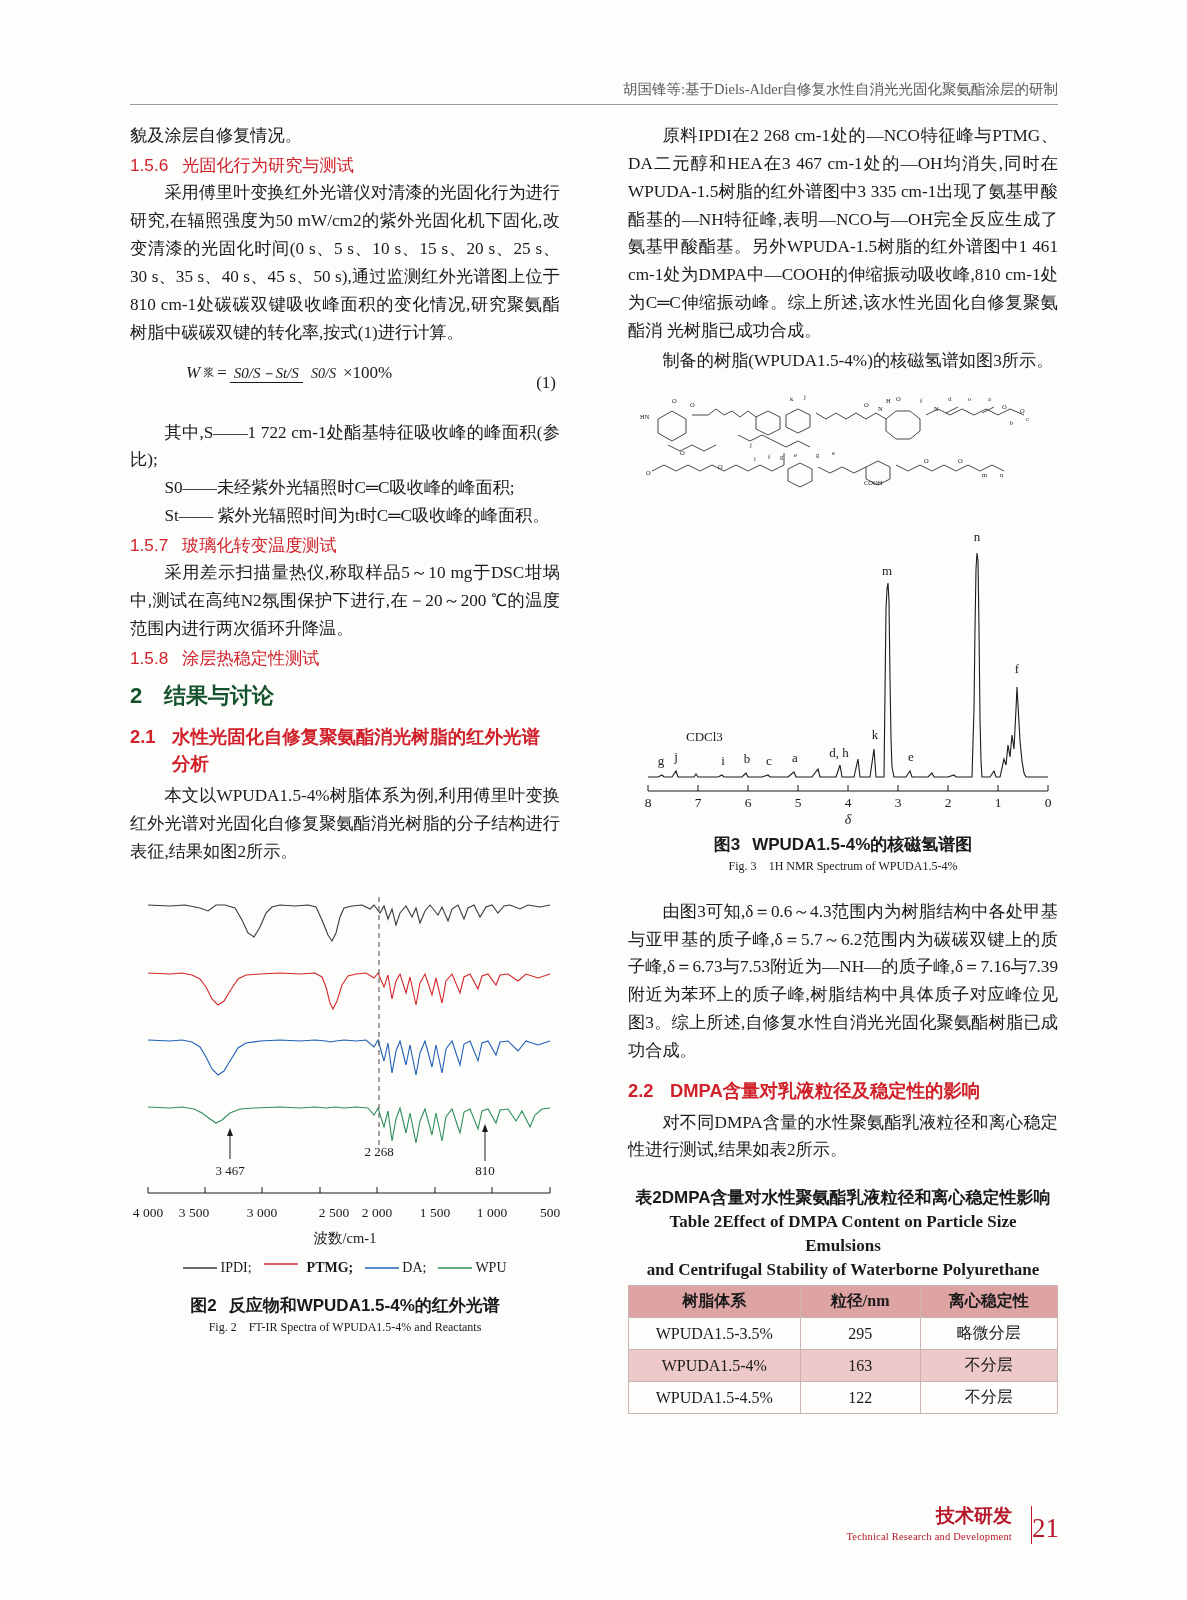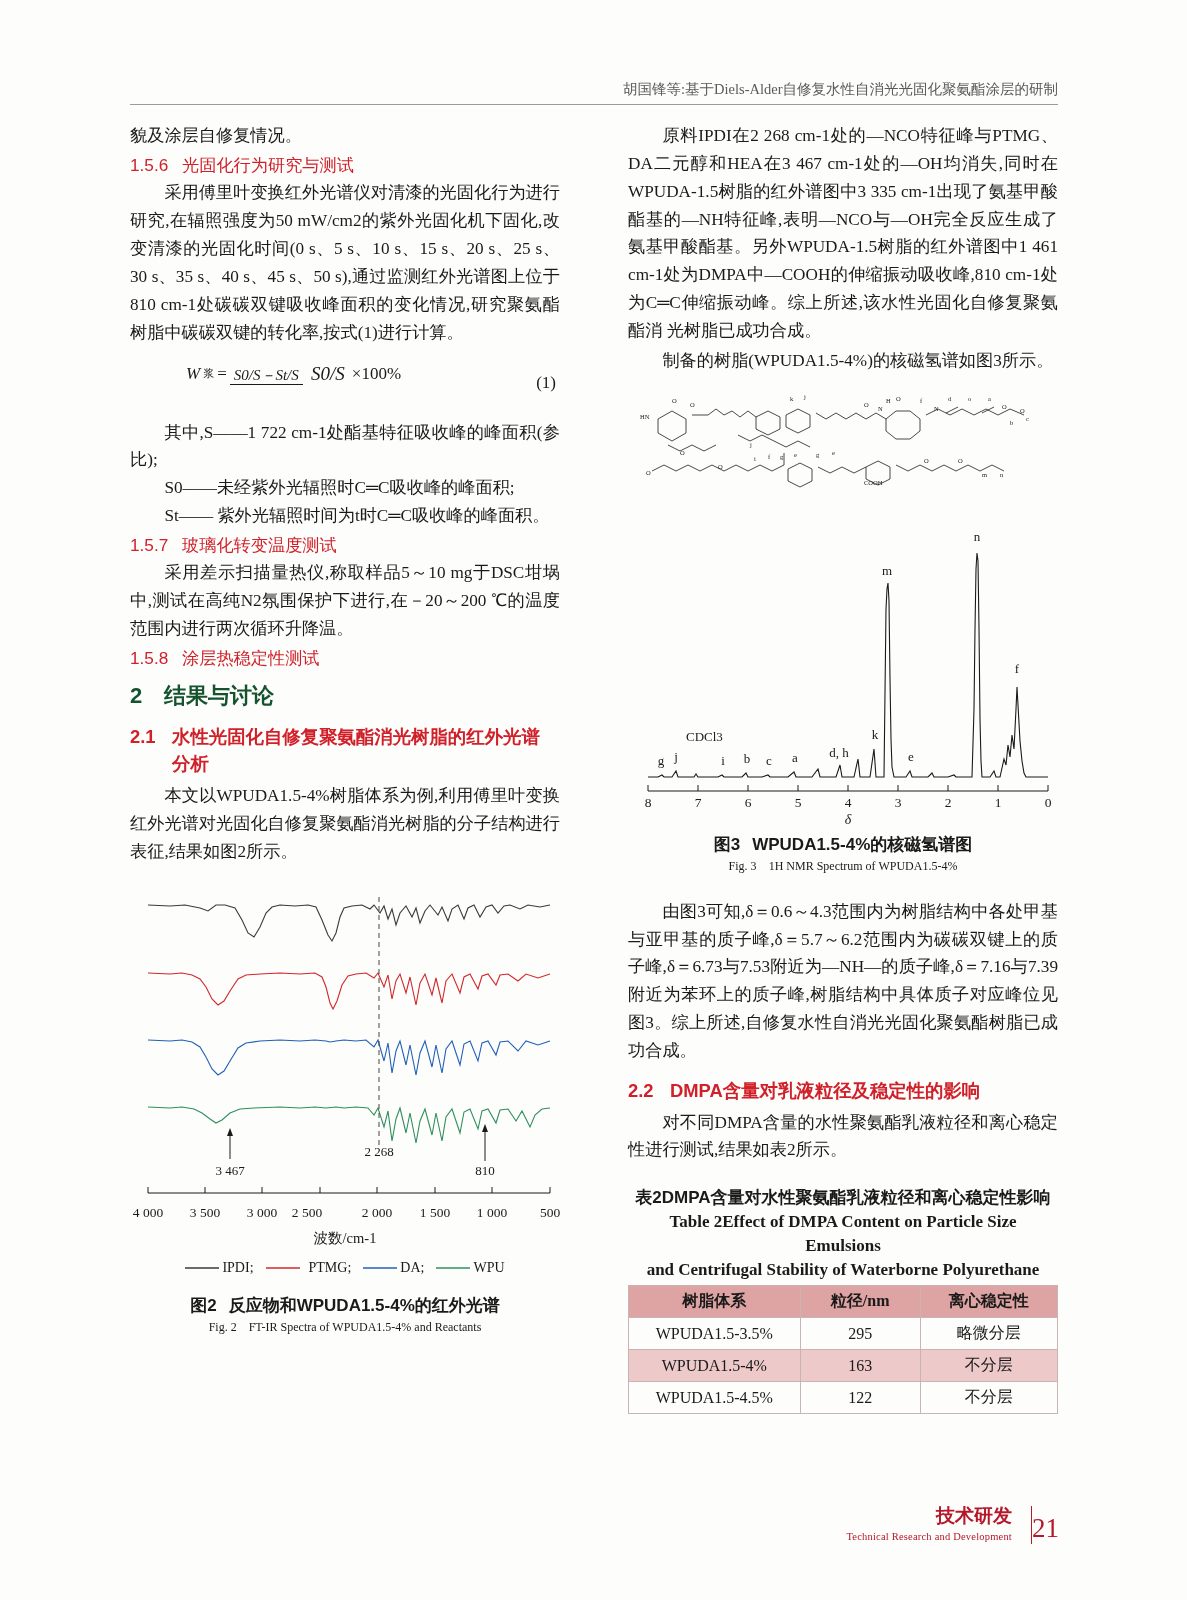--- a/index.html
+++ b/index.html
@@ -77,21 +77,21 @@
     position:relative; height:56px; margin:10px 0 6px 0;
     font-size:17px;
   }
   .formula .eq {
     position:absolute; left:56px; top:6px;
     display:flex; align-items:center; gap:3px;
     font-family:"Liberation Serif", serif;
   }
   .frac { display:inline-block; text-align:center; vertical-align:middle; }
   .frac .top { border-bottom:1px solid #1a1a1a; padding:0 4px 1px 4px; font-size:15px; font-style:italic;}
-  .frac .bot { padding:1px 4px 0 4px; font-size:19px; font-style:italic;}
+  .frac .bot { padding:1px 4px 0 4px; font-size:14px; font-style:italic;}
   .it { font-style:italic; }
   .sub { font-size:11px; vertical-align:sub; }
   .formula .tag { position:absolute; right:4px; top:16px; font-size:17px; }
 
   
   .figcap {
     text-align:center; font-size:17px; font-weight:bold;
     font-family:"Liberation Sans", sans-serif; margin-top:10px;
   }
   .figcap .cn { display:block; margin-bottom:3px; font-family:"Liberation Sans", sans-serif;}
@@ -237,38 +237,38 @@
             <line x1="132" y1="318" x2="132" y2="312"></line>
             <line x1="190" y1="318" x2="190" y2="312"></line>
             <line x1="247" y1="318" x2="247" y2="312"></line>
             <line x1="305" y1="318" x2="305" y2="312"></line>
             <line x1="362" y1="318" x2="362" y2="312"></line>
             <line x1="420" y1="318" x2="420" y2="312"></line>
           </g>
         </svg>
         <div style="position:relative; width:430px; height:22px; font-size:13.5px; font-family:'Liberation Serif',serif;">
           <span style="position:absolute; left:18px; transform:translateX(-50%);">4 000</span>
-          <span style="position:absolute; left:75px; transform:translateX(-50%);">3 500</span>
+          <span style="position:absolute; left:64px; transform:translateX(-50%);">3 500</span>
           <span style="position:absolute; left:132px; transform:translateX(-50%);">3 000</span>
-          <span style="position:absolute; left:177px; transform:translateX(-50%);">2 500</span>
+          <span style="position:absolute; left:204px; transform:translateX(-50%);">2 500</span>
           <span style="position:absolute; left:247px; transform:translateX(-50%);">2 000</span>
           <span style="position:absolute; left:305px; transform:translateX(-50%);">1 500</span>
           <span style="position:absolute; left:362px; transform:translateX(-50%);">1 000</span>
           <span style="position:absolute; left:420px; transform:translateX(-50%);">500</span>
         </div>
         <div style="text-align:center; font-size:14.5px; margin-top:2px;">波数/cm-1</div>
 
         <div style="display:flex; justify-content:center; gap:12px; margin-top:12px; font-size:14px; font-family:'Liberation Serif',serif;">
           <span style="display:flex; align-items:center; gap:3px;">
             <svg width="34" height="8">
                 <line x1="0" y1="4" x2="34" y2="4" stroke="#3a3a3a" stroke-width="1.3"></line>
               </svg>
             <span>IPDI;</span>
           </span>
-          <span style="display:flex; align-items:center; gap:9px;">
+          <span style="display:flex; gap:9px;font-weight:bold;">
             <svg width="34" height="8">
                 <line x1="0" y1="4" x2="34" y2="4" stroke="#d2272c" stroke-width="1.3"></line>
               </svg>
             <span>PTMG;</span>
           </span>
           <span style="display:flex; align-items:center; gap:3px;">
             <svg width="34" height="8">
                 <line x1="0" y1="4" x2="34" y2="4" stroke="#2060b8" stroke-width="1.3"></line>
               </svg>
             <span>DA;</span>

